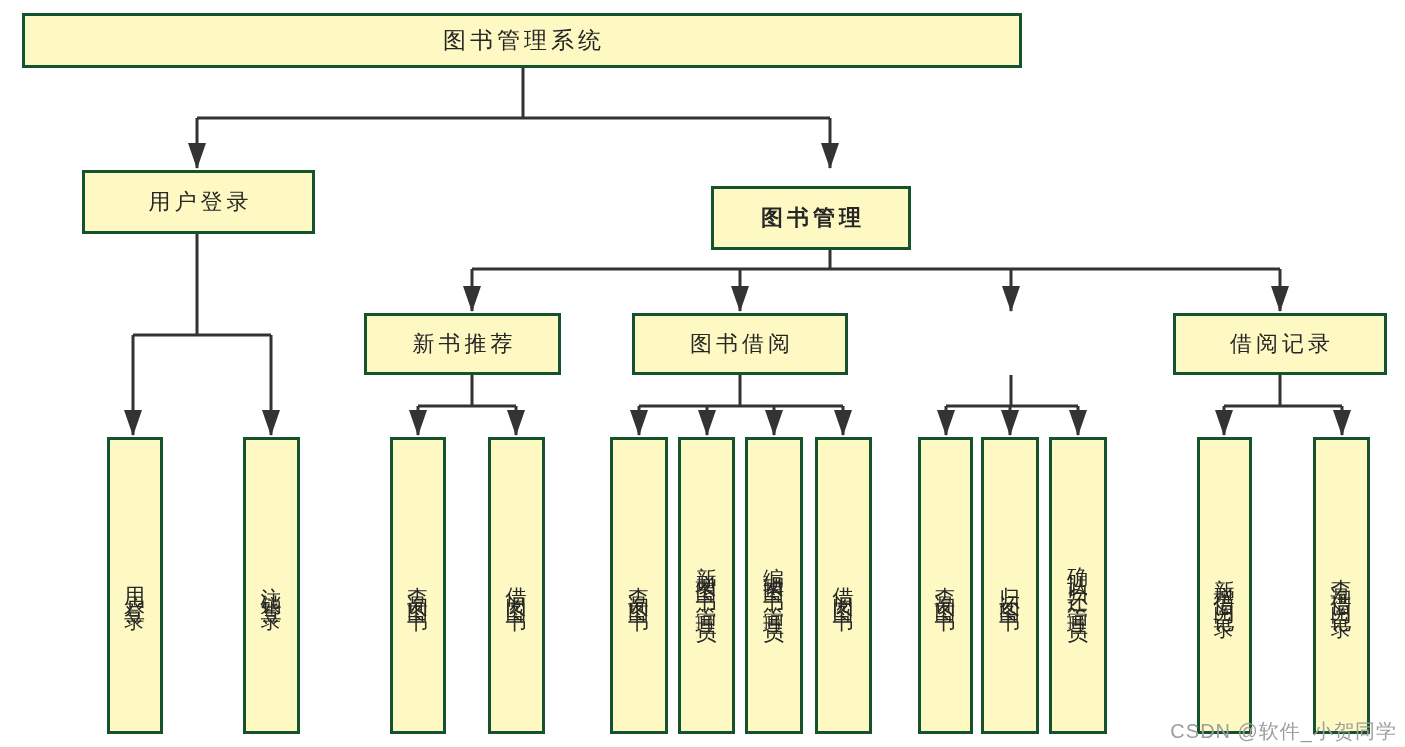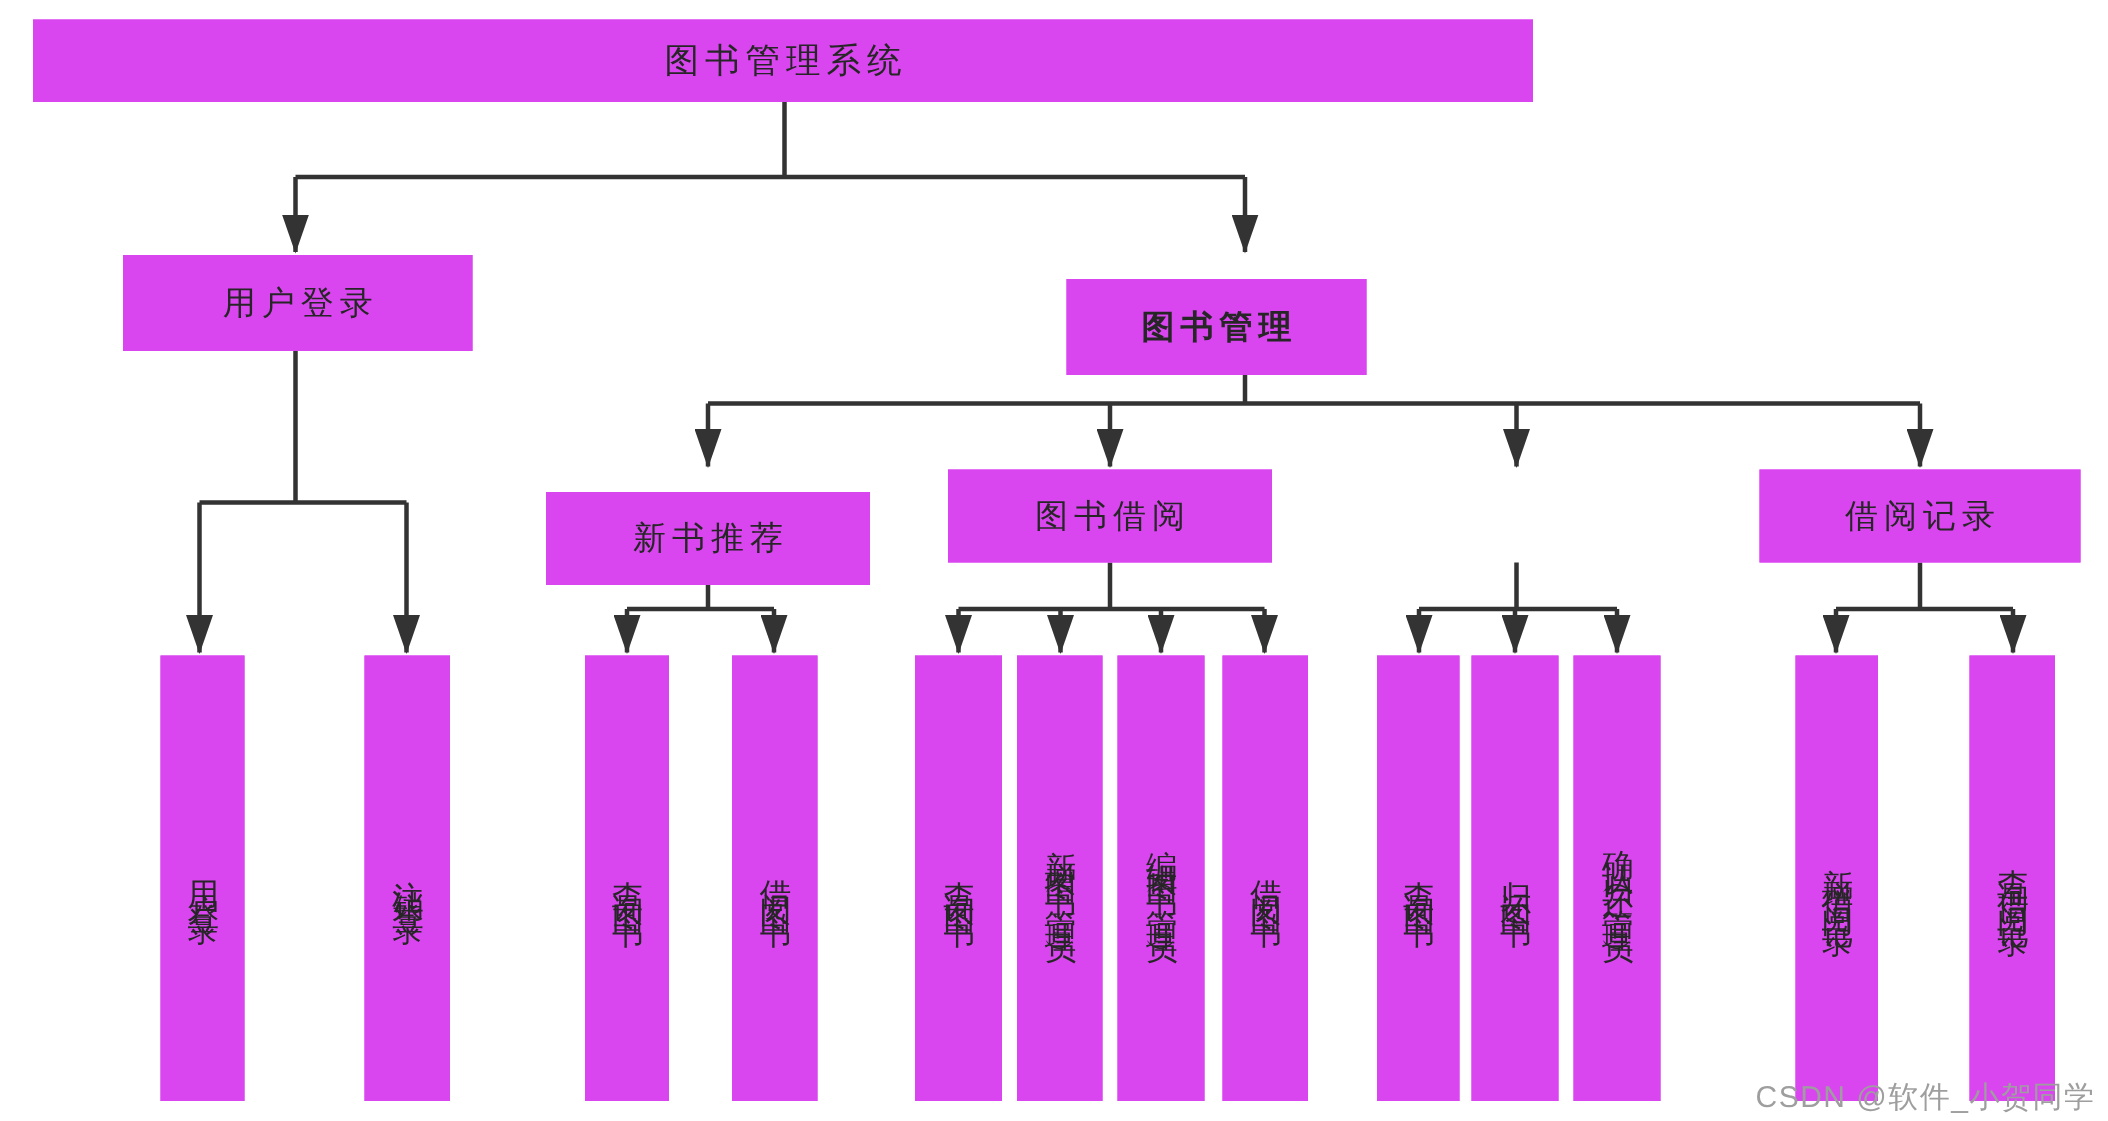--- a/index.html
+++ b/index.html
@@ -8,22 +8,22 @@
     width:1405px;height:747px;
     background:#ffffff;
     font-family:"Liberation Sans",sans-serif;
     color:#262626;
     overflow:hidden;
   }
   .connectors{position:absolute;left:0;top:0;width:1405px;height:747px;z-index:1;}
   .connectors path{stroke:#333333;stroke-width:3;fill:none;}
   .node{
     position:absolute;
-    background:#d946ef;
-    border:3px solid #d946ef;
+    background:#fef9c3;
+    border:3px solid #14532d;
     box-sizing:border-box;
     display:flex;align-items:center;justify-content:center;
     z-index:2;
   }
   .node span{
     font-size:22px;
     letter-spacing:4px;
     text-indent:4px;
     line-height:1;
     white-space:nowrap;
@@ -97,21 +97,21 @@
     <span>图书管理系统</span>
   </div>
 
   <div class="node" style="left:82px;top:170px;width:233px;height:64px;">
     <span>用户登录</span>
   </div>
   <div class="node" style="left:711px;top:186px;width:200px;height:64px;font-weight:bold;">
     <span>图书管理</span>
   </div>
 
-  <div class="node" style="left:364px;top:328px;width:216px;height:62px;">
+  <div class="node" style="left:364px;top:313px;width:197px;height:62px;">
     <span>新书推荐</span>
   </div>
   <div class="node" style="left:632px;top:313px;width:216px;height:62px;">
     <span>图书借阅</span>
   </div>
   <div class="node" style="left:1173px;top:313px;width:214px;height:62px;">
     <span>借阅记录</span>
   </div>
 
   <div class="node leaf" style="left:107px;top:437px;width:56px;height:297px;">

